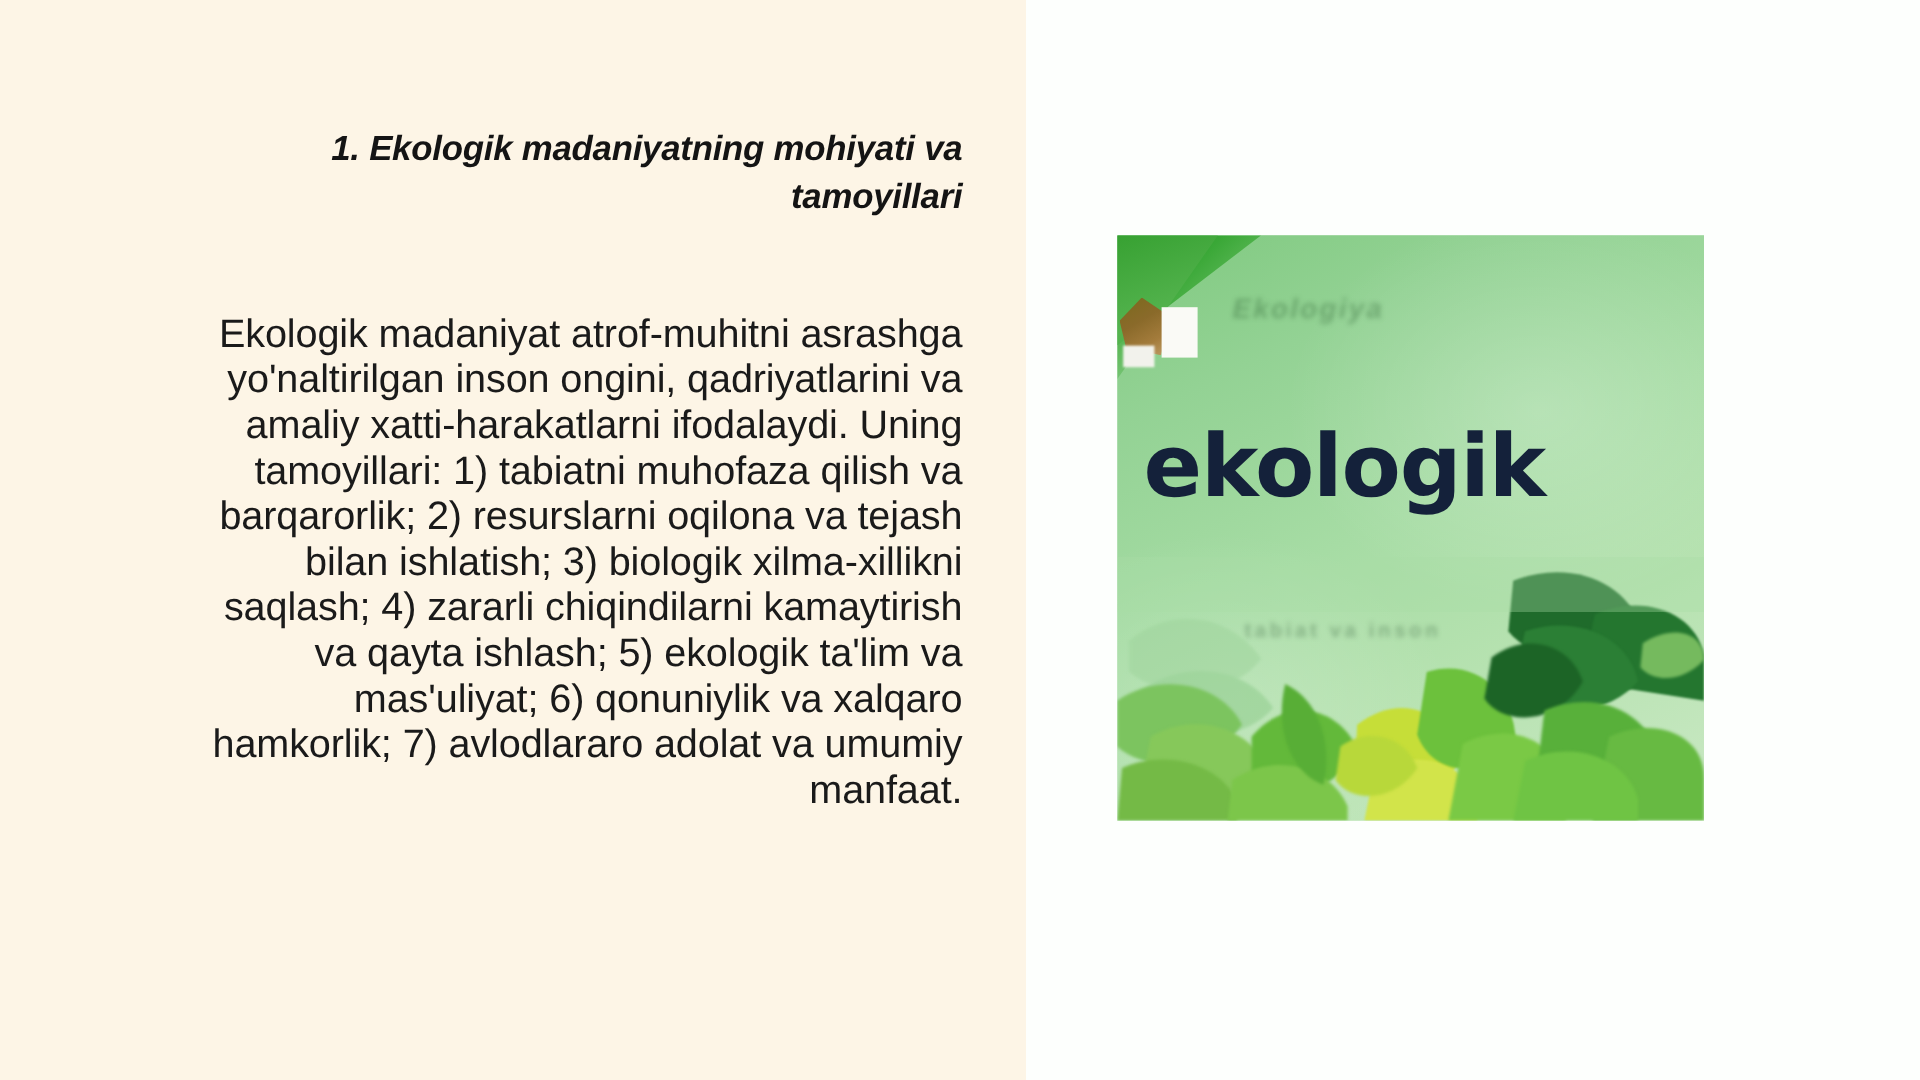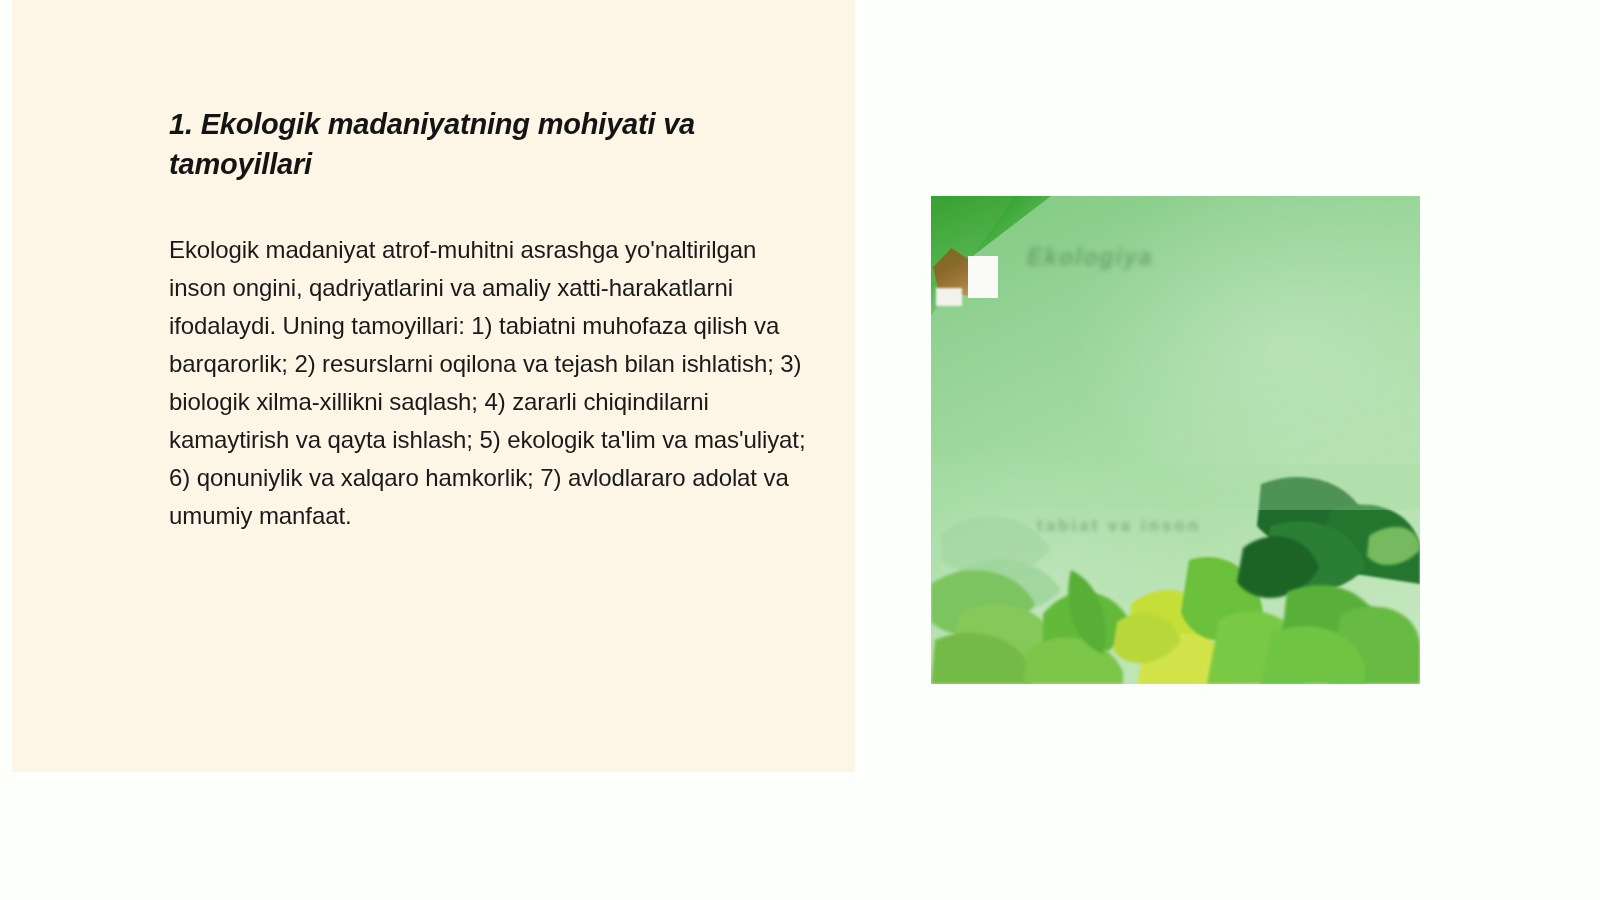--- a/index.html
+++ b/index.html
@@ -10,40 +10,41 @@
     font-family:"Liberation Sans", sans-serif;
   }
   #slide {
     position:relative;
     width:1600px; height:900px;
     background:#FDFFFD;
   }
   
   #left-panel {
     position:absolute;
-    left:12px; top:0;
-    width:855px; height:772px;
+    left:0; top:0;
+    width:855px; height:900px;
     background:#FDF5E6;
+    text-align:right;
   }
   #text-block {
     position:absolute;
     left:157px; top:104px;
     width:645px;
   }
   #slide-title {
     font-size:29px;
     font-weight:700;
     font-style:italic;
     line-height:40px;
     color:#141414;
     letter-spacing:-0.2px;
   }
   #slide-body {
-    margin-top:47px;
-    font-size:24px;
+    margin-top:75px;
+    font-size:33px;
     font-weight:400;
     line-height:38px;
     color:#1A1A1A;
     letter-spacing:-0.1px;
   }
 
   
   #right-panel {
     position:absolute;
     left:855px; top:0;
@@ -169,20 +170,21 @@
     <div id="cover-bloom"></div>
 
     <div id="corner-wedge"></div>
     <div id="corner-wedge-2"></div>
     <div id="brown-shape"></div>
     <div id="white-square"></div>
     <div id="white-square-2"></div>
 
     <div id="cover-script">Ekologiya</div>
 
+    <div class="cover-word" id="cover-word-1">ekologik</div>
 
 
     <div id="cover-subtitle">tabiat va inson</div>
 
     <div id="leaves">
       <svg width="489" height="220" viewBox="0 0 489 220">
 
         <g opacity="0.55">
           <path d="M10 70 C45 40 95 48 120 85 C95 118 40 120 10 96 Z" fill="#9FD49C" class="leaf"></path>
           <path d="M22 110 C60 84 110 94 130 126 C104 156 48 156 22 132 Z" fill="#8FCC8C" class="leaf"></path>

